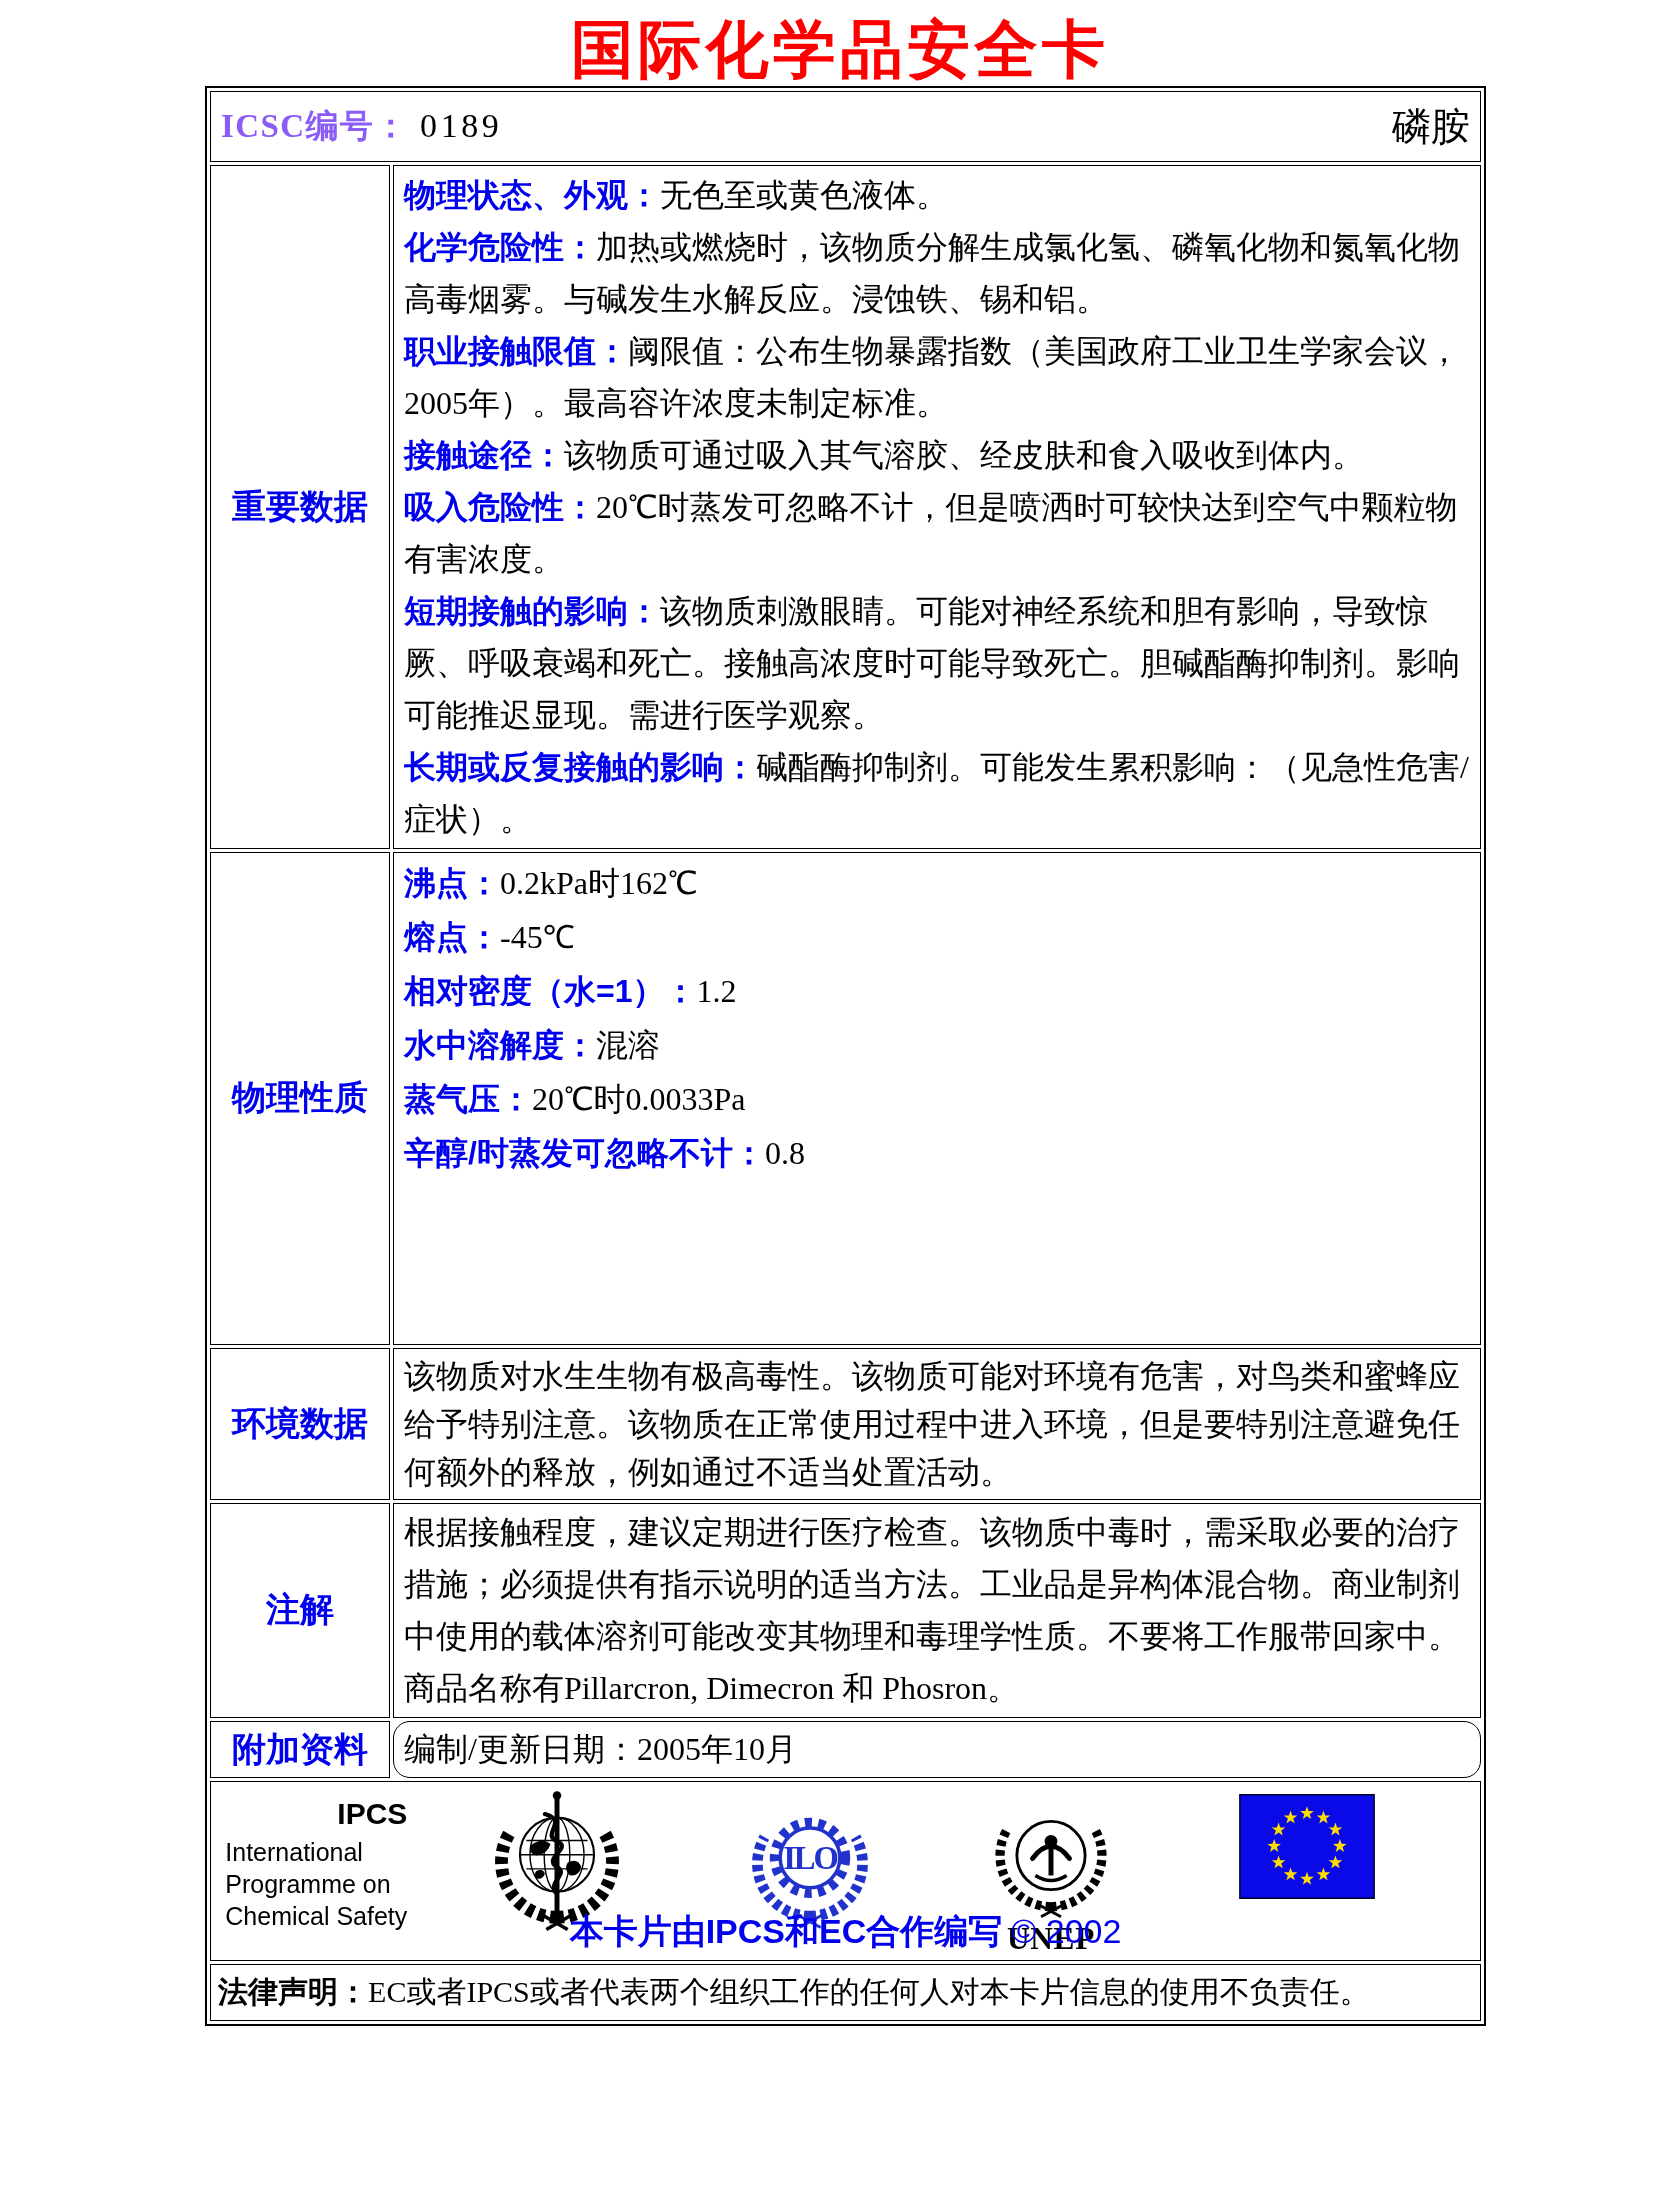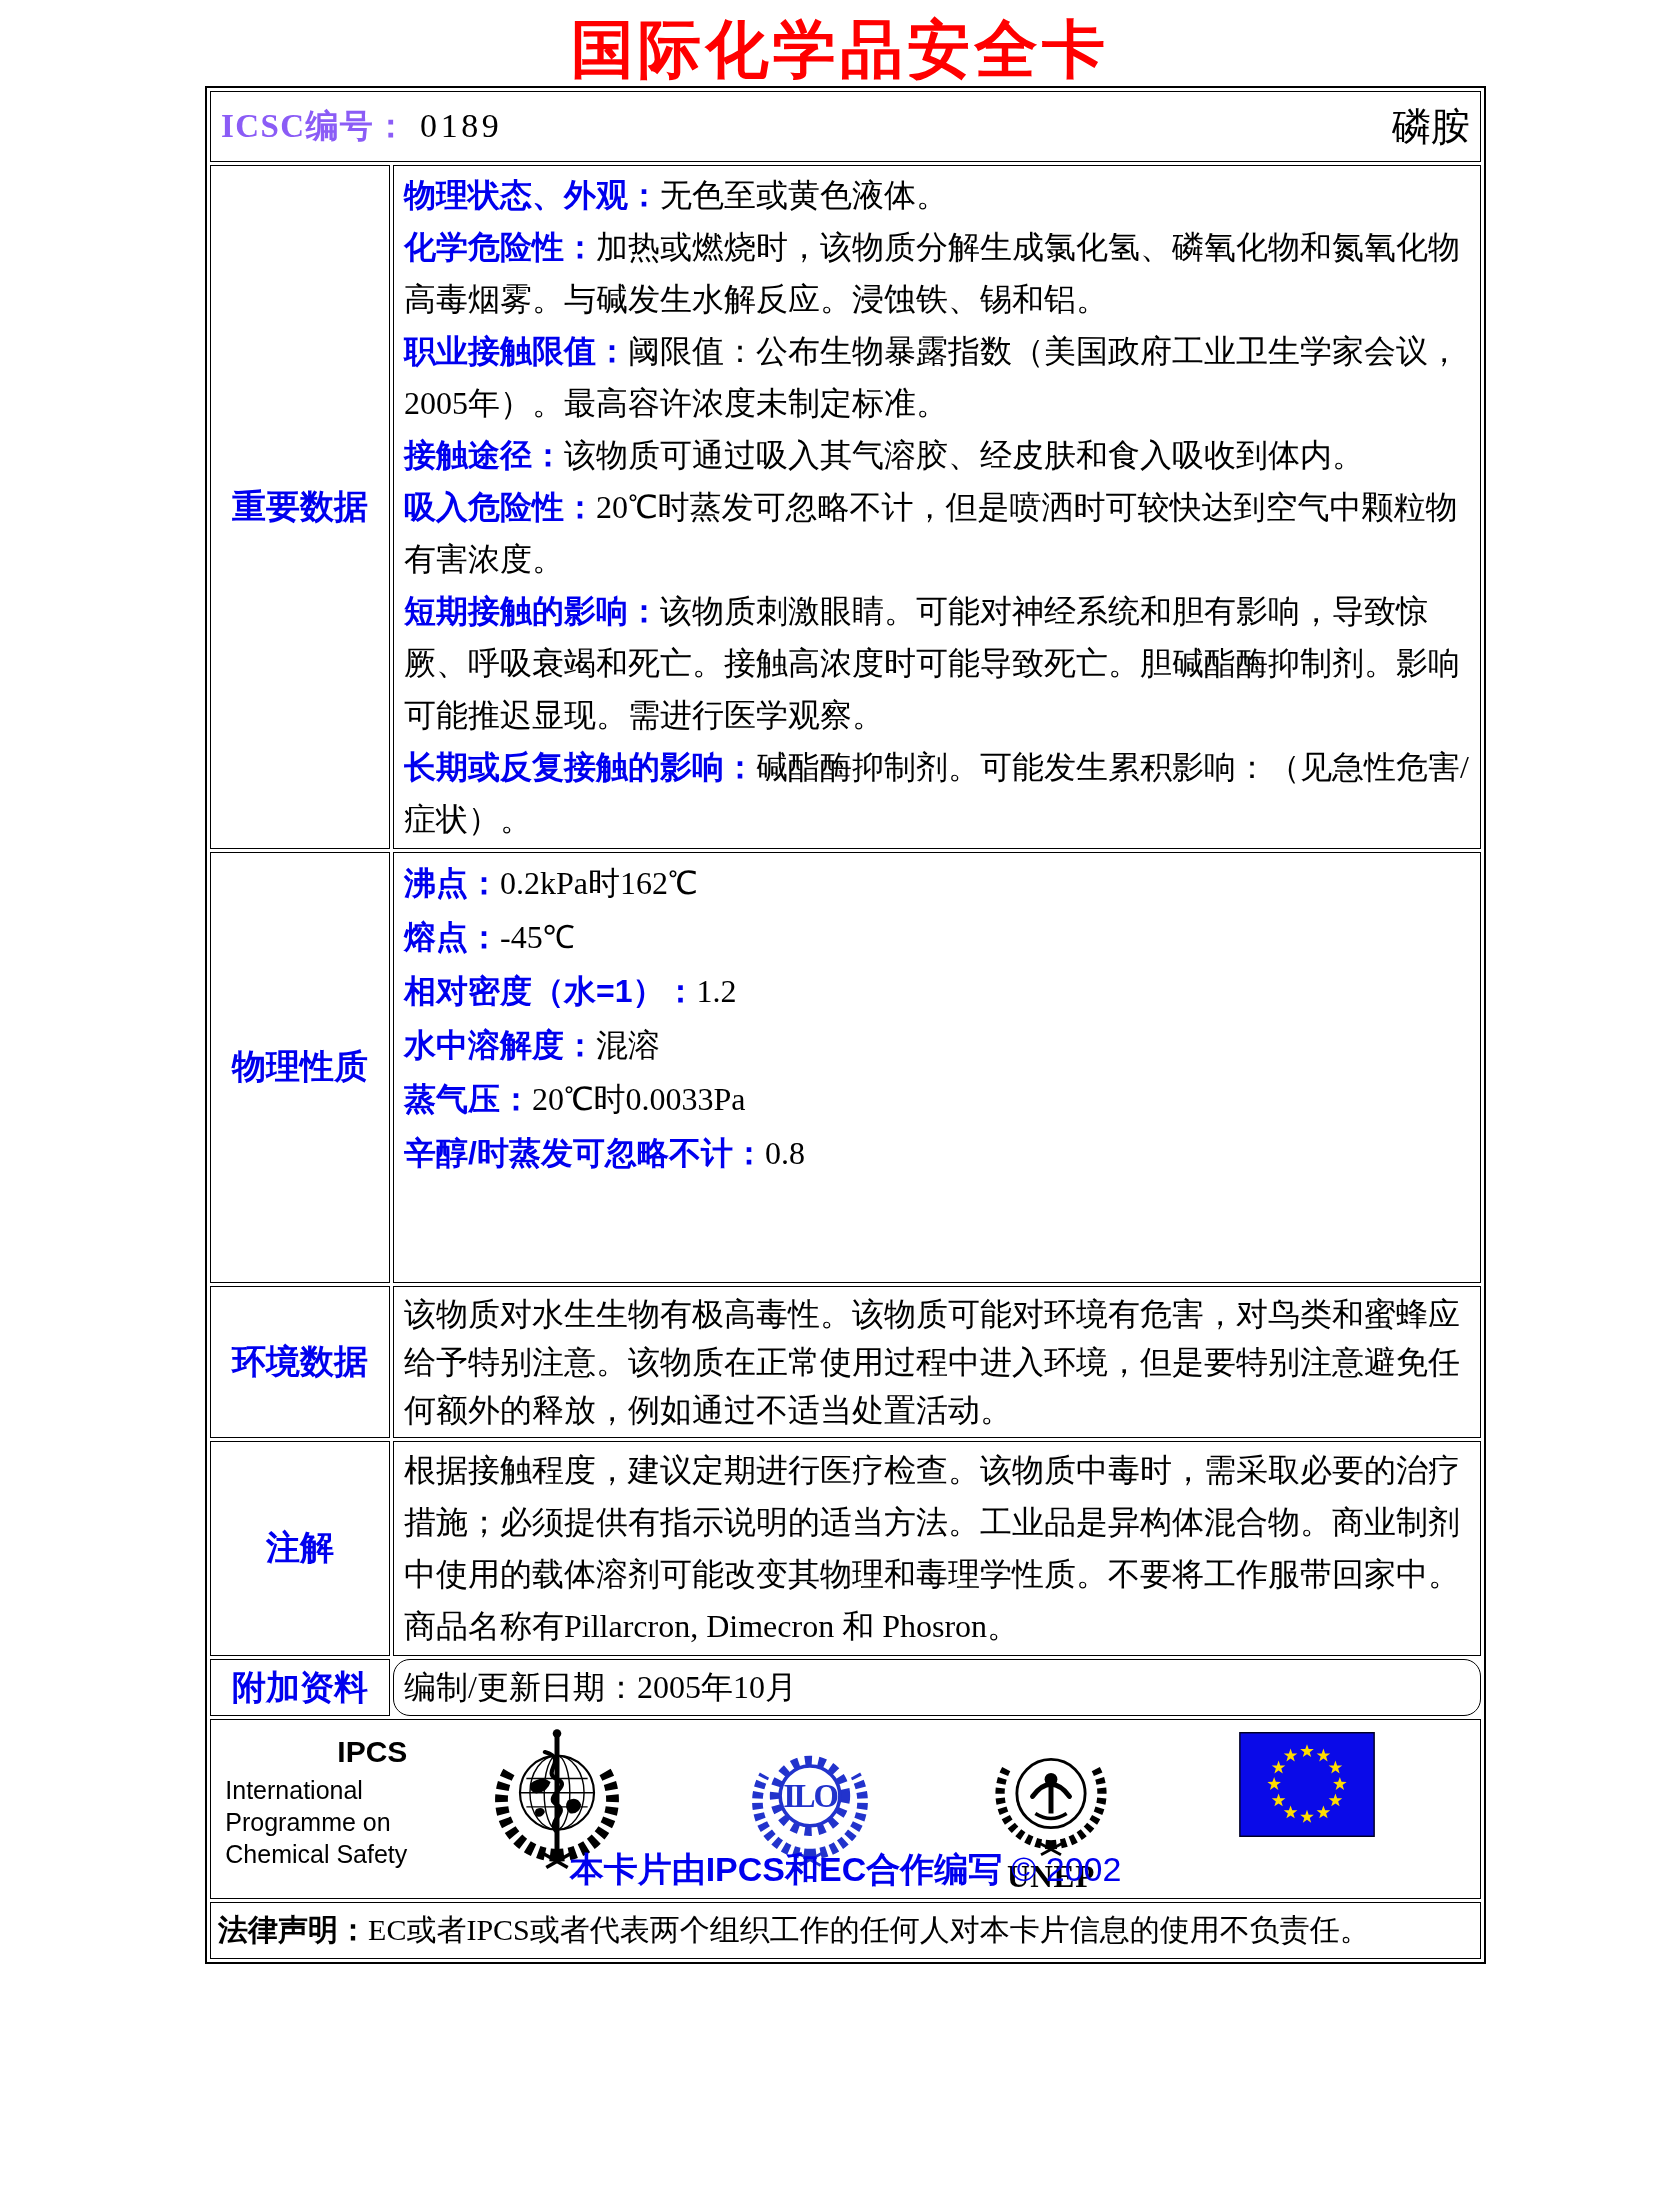--- a/index.html
+++ b/index.html
@@ -48,21 +48,21 @@
   .imp  { line-height: 52px; }
   .phys { line-height: 54px; }
   .env  { line-height: 48px; }
   .note { line-height: 52px; }
   td.hdr { height: 71px; padding: 2.9px 10px; }
   .hdr-inner { display: flex; justify-content: space-between; align-items: center; height: 100%; }
   .icsc-label { color: #8b5cf6; font-weight: bold; font-size: 33px; font-family: Liberation Serif, serif; letter-spacing: 1.4px; }
   .icsc-num { font-size: 34px; margin-left: 11.4px; letter-spacing: 3.6px; font-family: "Liberation Serif", serif; }
   .chem-name { font-size: 39px; font-family: "Liberation Serif", serif; color: #000; }
   td.imp-cell  { height: 676px; }
-  td.phys-cell { height: 431px; }
+  td.phys-cell { height: 493px; }
   td.env-cell  { height: 145px; }
   td.note-cell { height: 161px; }
   td.addl-cell { height: 57px; vertical-align: middle; border-radius: 17px; }
   td.addl-label { height: 57px; }
   td.logos-cell { height: 180px; position: relative; padding: 0; }
   .ipcs-block { position: absolute; left: 14.3px; top: 14.3px; font-family: "Liberation Sans", sans-serif; color: #000; }
   .ipcs-acro { font-size: 30px; font-weight: bold; margin-bottom: 5.7px; text-align: right; }
   .ipcs-line { font-size: 25px; line-height: 32px; }
   .who-logo  { position: absolute; left: 278px; top: 4.3px; }
   .ilo-logo  { position: absolute; left: 535px; top: 10px; }

